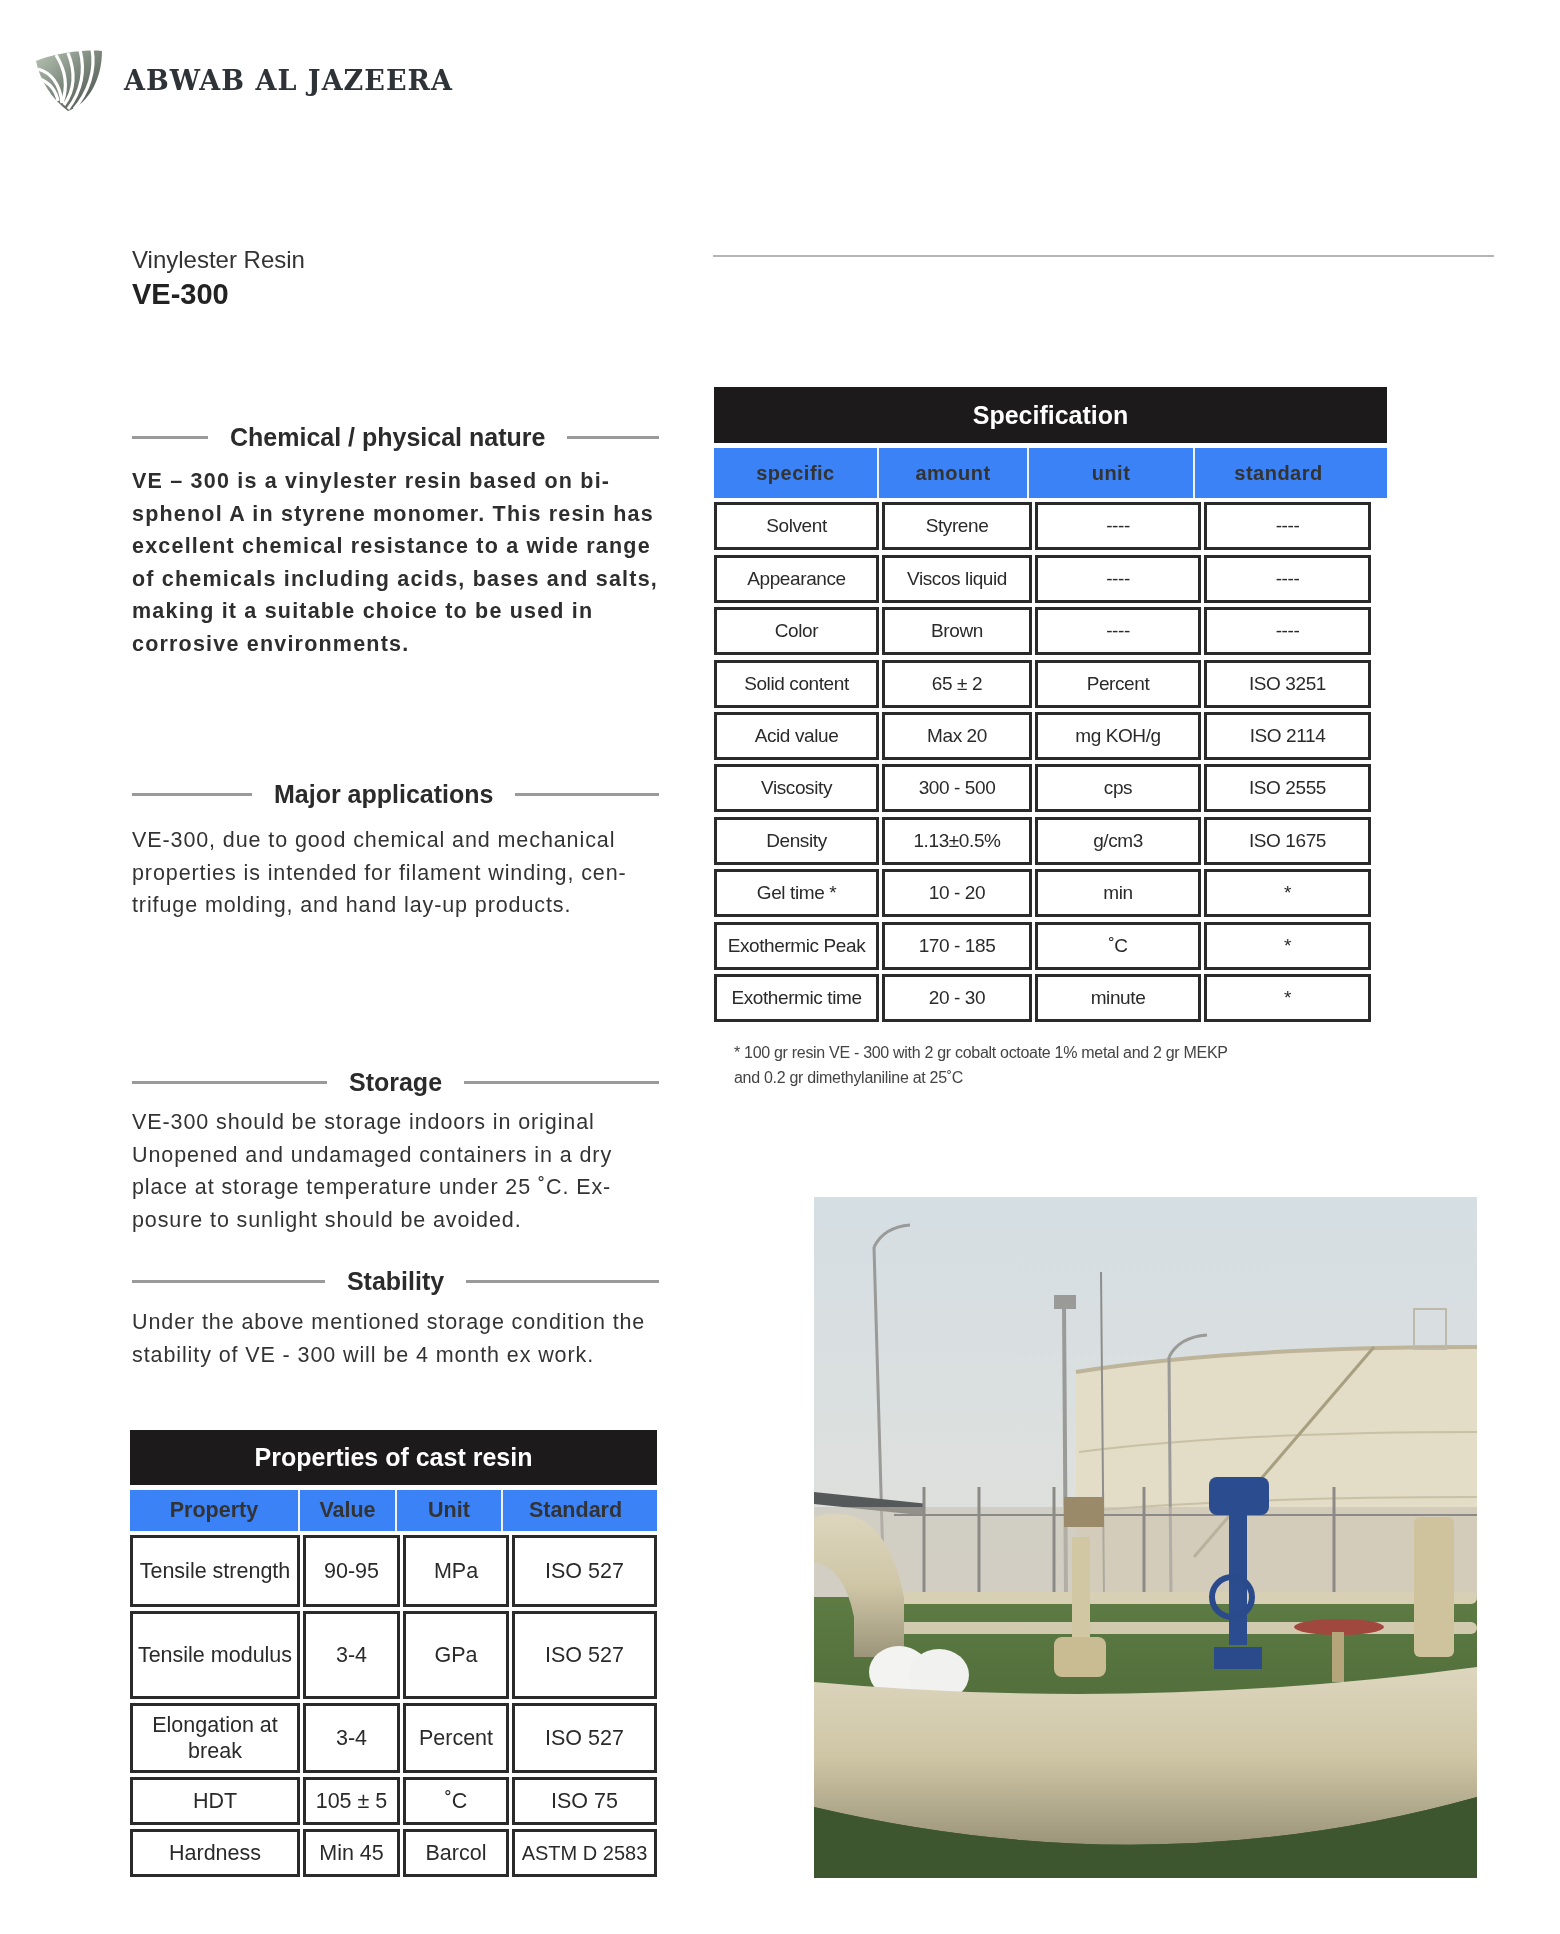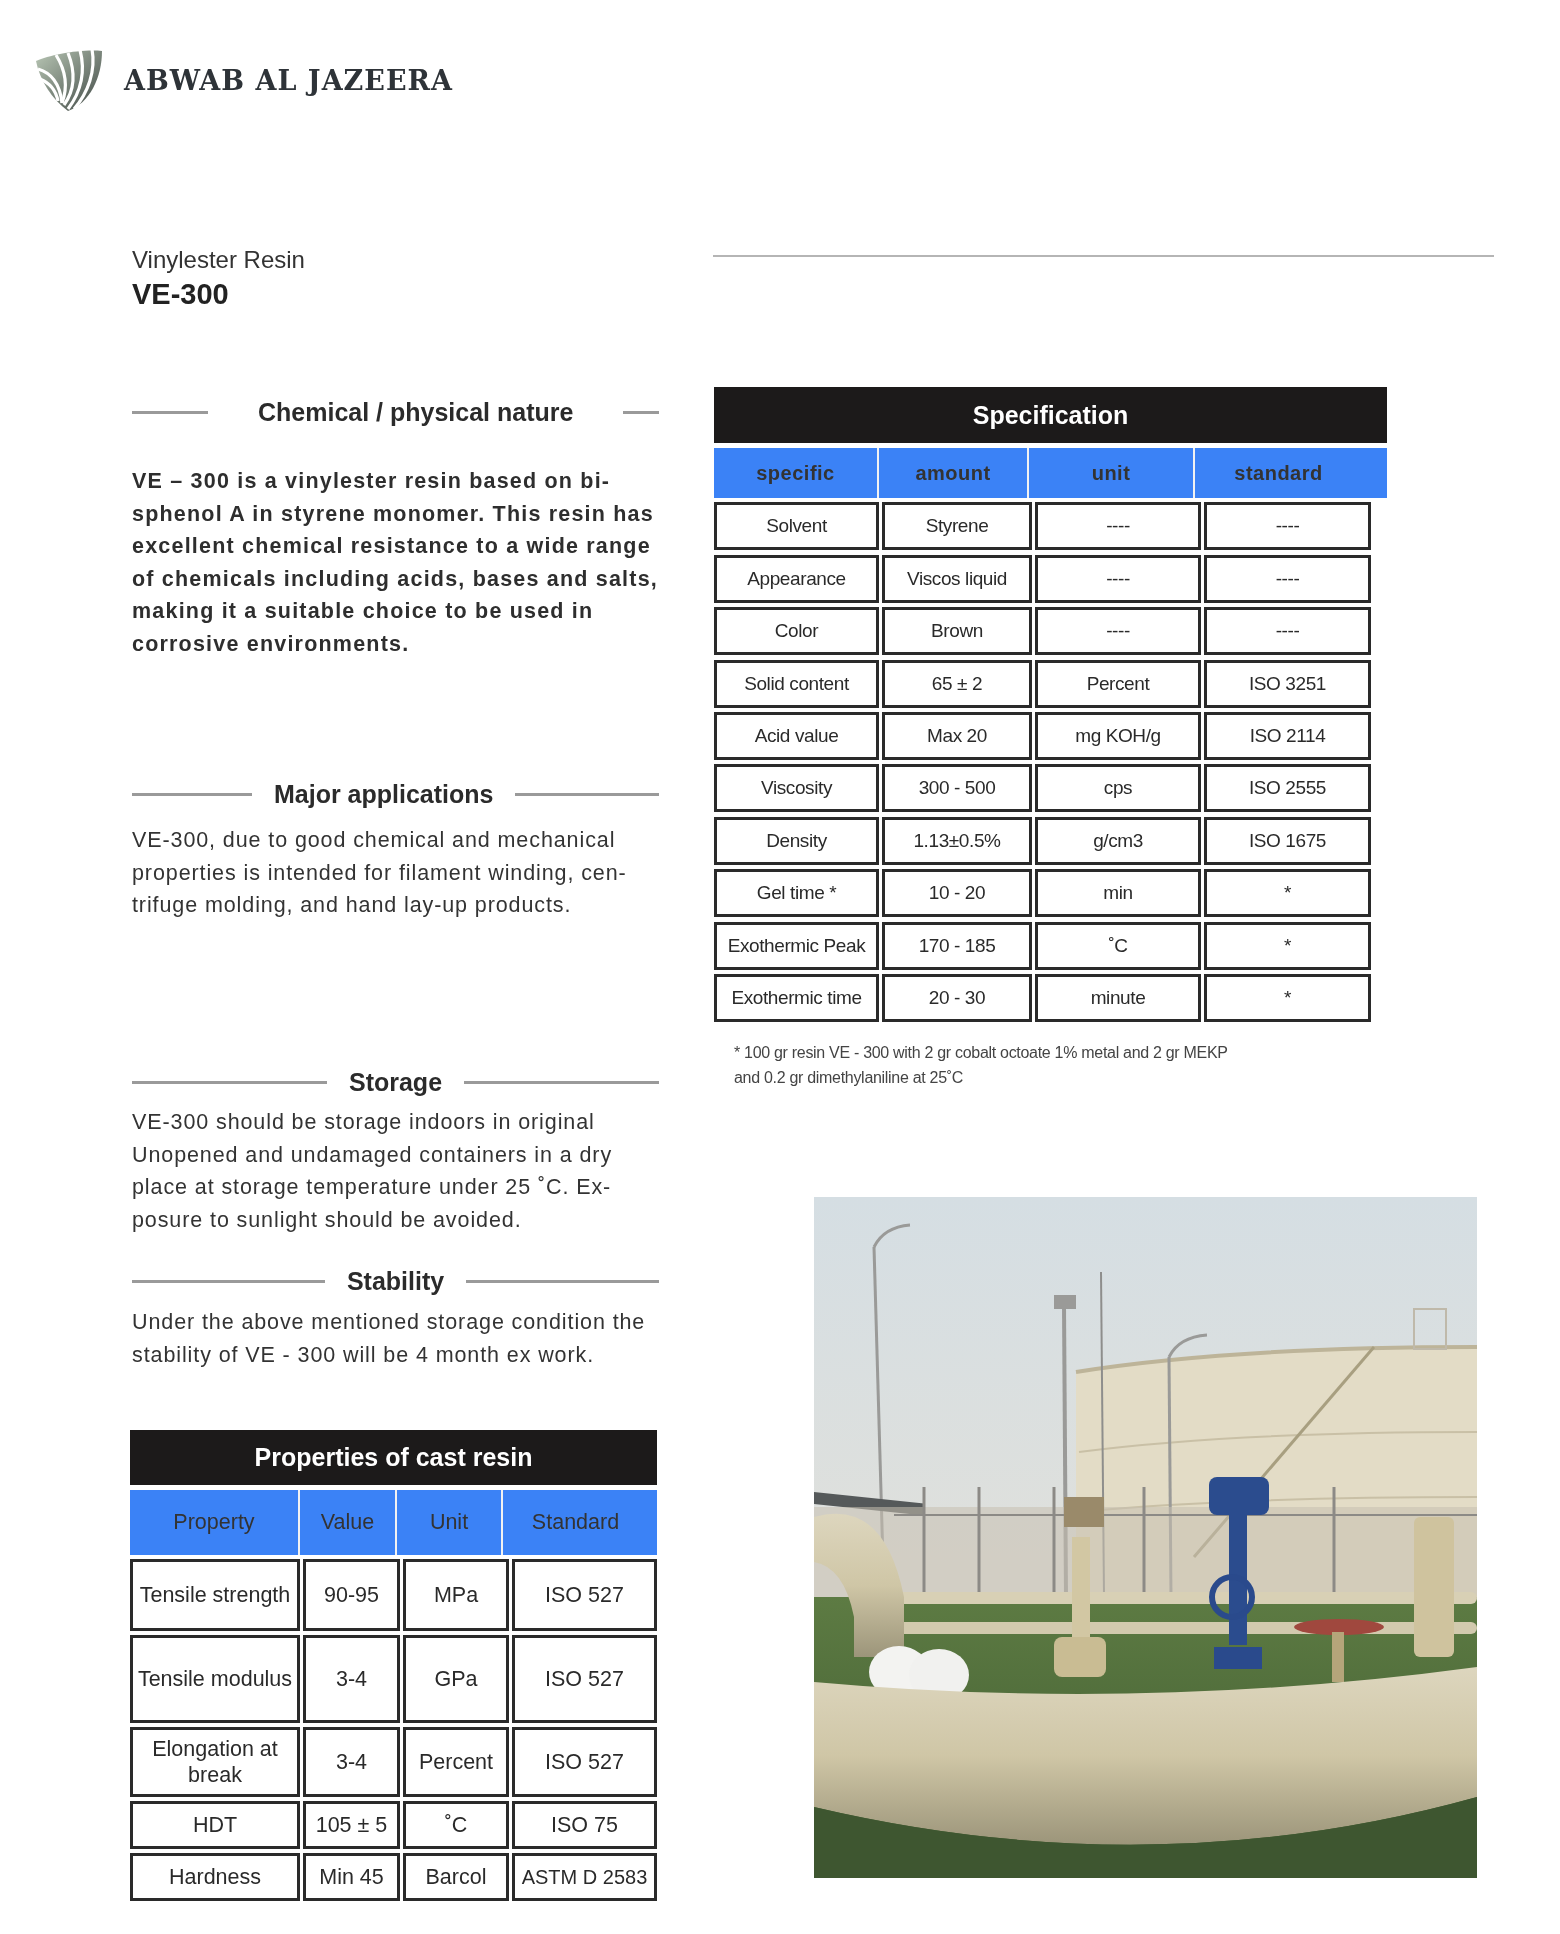--- a/index.html
+++ b/index.html
@@ -41,21 +41,21 @@
     #spec .tbl-head { height: 50px; }
     #spec .tbl-head .c { font-weight: bold; font-size: 20px; letter-spacing: 0.5px; }
     #spec .tbl-row { height: 48px; margin-top: 4.4px; }
     #spec .tbl-row .c { font-size: 19px; letter-spacing: -0.4px; }
     #spec .w1 { width: 165px; } #spec .w2 { width: 150px; } #spec .w3 { width: 166px; } #spec .w4 { width: 167px; }
 
     .footnote { position: absolute; left: 734px; top: 1040px; font-size: 16px; line-height: 25px; color: #444; letter-spacing: -0.3px; }
 
     #cast { left: 130px; top: 1430px; width: 527px; }
     #cast .tbl-title { height: 55px; line-height: 55px; font-size: 25px; }
-    #cast .tbl-head { height: 65px; }
+    #cast .tbl-head { height: 41px; font-weight: bold; }
     #cast .tbl-head .c { font-size: 21.5px; }
     #cast .tbl-row .c { font-size: 21.5px; line-height: 26px; }
     #cast .w1 { width: 170px; } #cast .w2 { width: 97px; } #cast .w3 { width: 106px; } #cast .w4 { width: 145px; }
     #cast .r0 { height: 72px; } #cast .r1 { height: 88px; border-radius: 14px; } #cast .r2 { height: 70px; } #cast .r3 { height: 48px; border-radius: 14px; } #cast .r4 { height: 48px; }
 
     
     .photo { position: absolute; left: 814px; top: 1197px; width: 663px; height: 681px; overflow: hidden;
       background: linear-gradient(#d7dfe4 0%, #e6e4dc 48%, #c9c6b6 62%, #5e7a4a 72%, #4d6a3d 100%); }
     .photo svg { width: 100%; height: 100%; display: block; }
   </style>
@@ -81,21 +81,21 @@
     </g>
   </svg>
   <span class="logo-text">ABWAB AL JAZEERA</span>
 </div>
 
 <div class="top-rule"></div>
 
 <div class="subtitle">Vinylester Resin</div>
 <div class="product">VE-300</div>
 
-<div class="sec-head" style="top:398px;gap:28px;">
+<div class="sec-head" style="top:423px;">
   <span class="rule" style="flex:0 0 76px;"></span>
   <span class="label">Chemical / physical nature</span>
   <span class="rule"></span>
 </div>
 <div class="sec-body bold" style="top:465px;">VE – 300 is a vinylester resin based on bi-sphenol A in styrene monomer. This resin has excellent chemical resistance to a wide range of chemicals including acids, bases and salts, making it a suitable choice to be used in corrosive environments.</div>
 
 <div class="sec-head" style="top:780px;">
   <span class="rule" style="flex:0 0 120px;"></span>
   <span class="label">Major applications</span>
   <span class="rule"></span>

